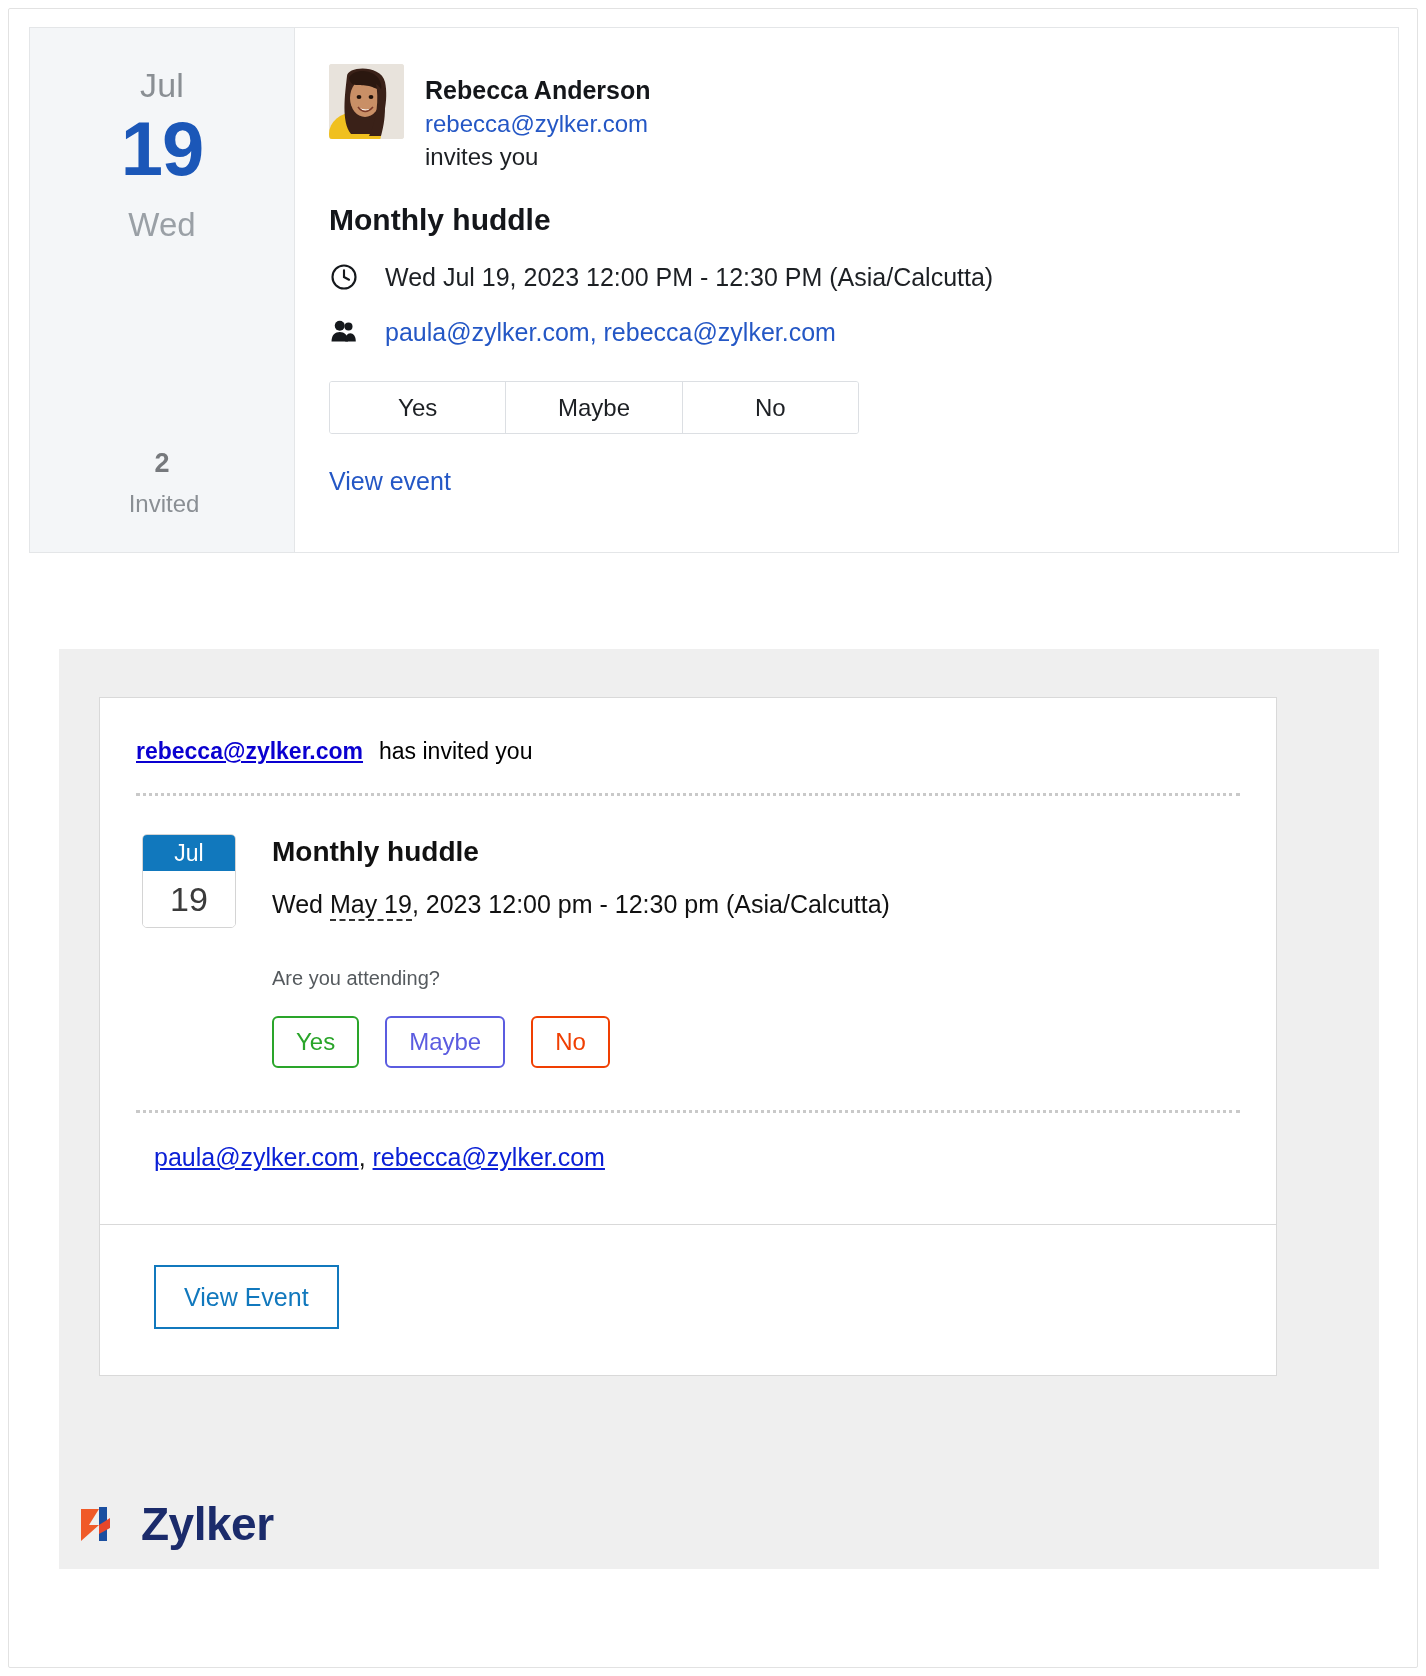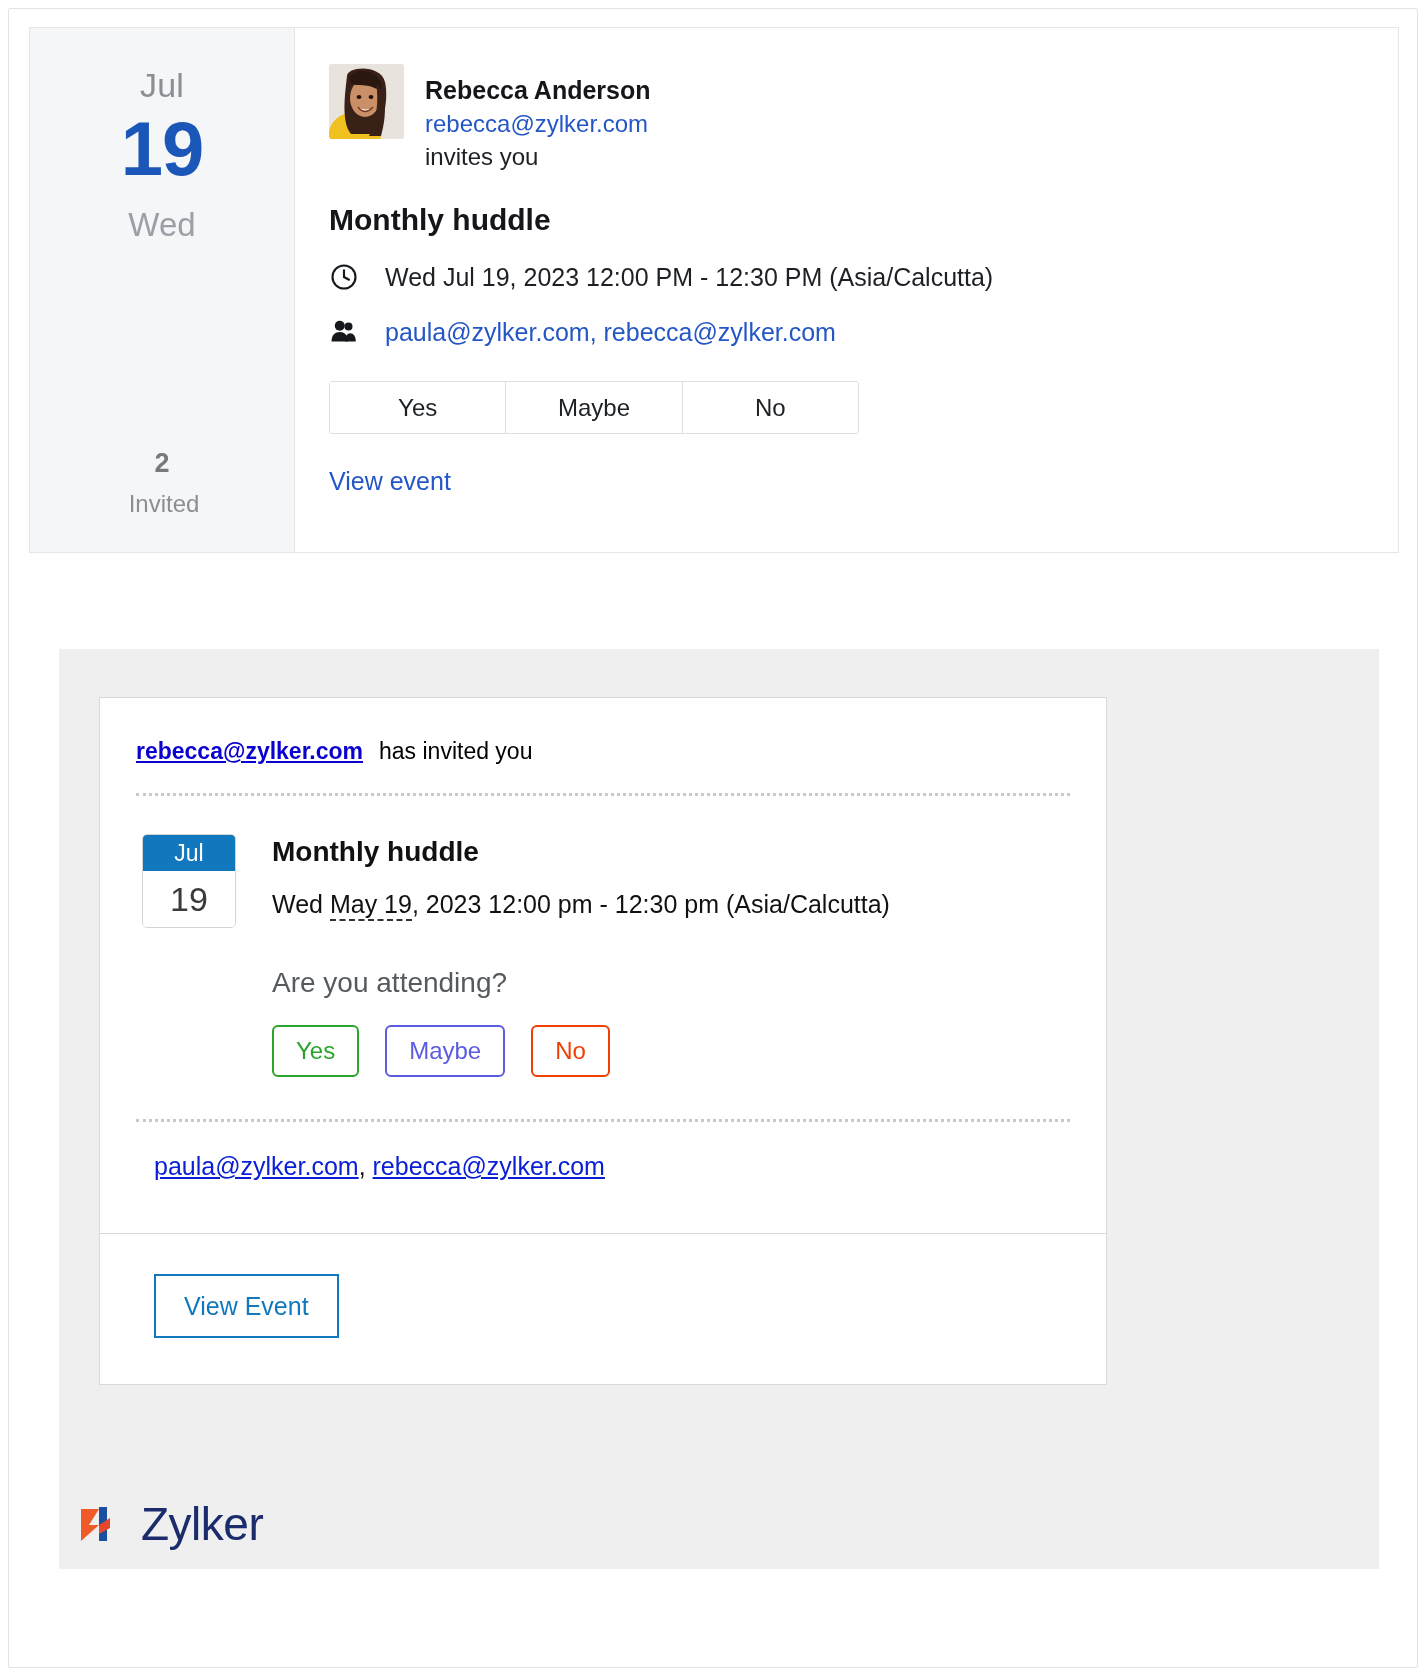--- a/index.html
+++ b/index.html
@@ -175,21 +175,21 @@
   .email-wrap {
     position: absolute;
     left: 50px; top: 640px;
     width: 1320px;
     height: 920px;
     background: #efefef;
   }
   .email-card {
     position: absolute;
     left: 40px; top: 48px;
-    width: 1008px;
+    width: 1178px;
     background: #ffffff;
     border: 1px solid #d9d9d9;
   }
   .ec-invited {
     padding: 40px 0 0 36px;
     font-size: 23px;
     color: #000;
   }
   .ec-invited a {
     color: #0a00d0;
@@ -244,21 +244,21 @@
     margin-top: 22px;
     font-size: 25px;
     color: #111;
   }
   .ec-event-time .dashy {
     border-bottom: 2px dashed #333;
     padding-bottom: 1px;
   }
   .ec-attending {
     margin-top: 48px;
-    font-size: 28px;
+    font-size: 20px;
     color: #555a5e;
   }
   .ec-choice-row {
     margin-top: 26px;
     display: flex;
     gap: 26px;
   }
   .choice-btn {
     border-radius: 6px;
     background: #fff;
@@ -309,21 +309,21 @@
     position: absolute;
     left: 68px; top: 1488px;
     display: flex;
     align-items: center;
   }
   .brand-mark { width: 46px; height: 46px; flex: 0 0 46px; }
   .brand-name {
     margin-left: 18px;
     font-size: 46px;
     color: #1b2b6b;
-    font-weight: 400;
+    font-weight: 700;
     letter-spacing: -0.5px;
   }
 </style>
 </head>
 <body>
 
 <div class="page-frame">
 
   <div class="invite-card">
 

